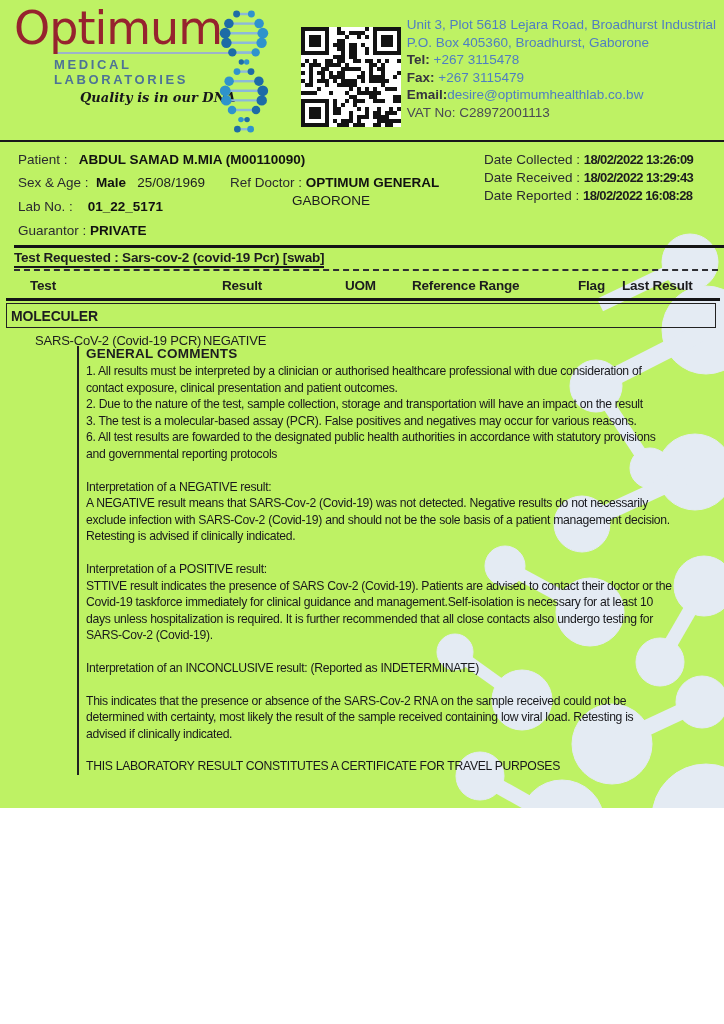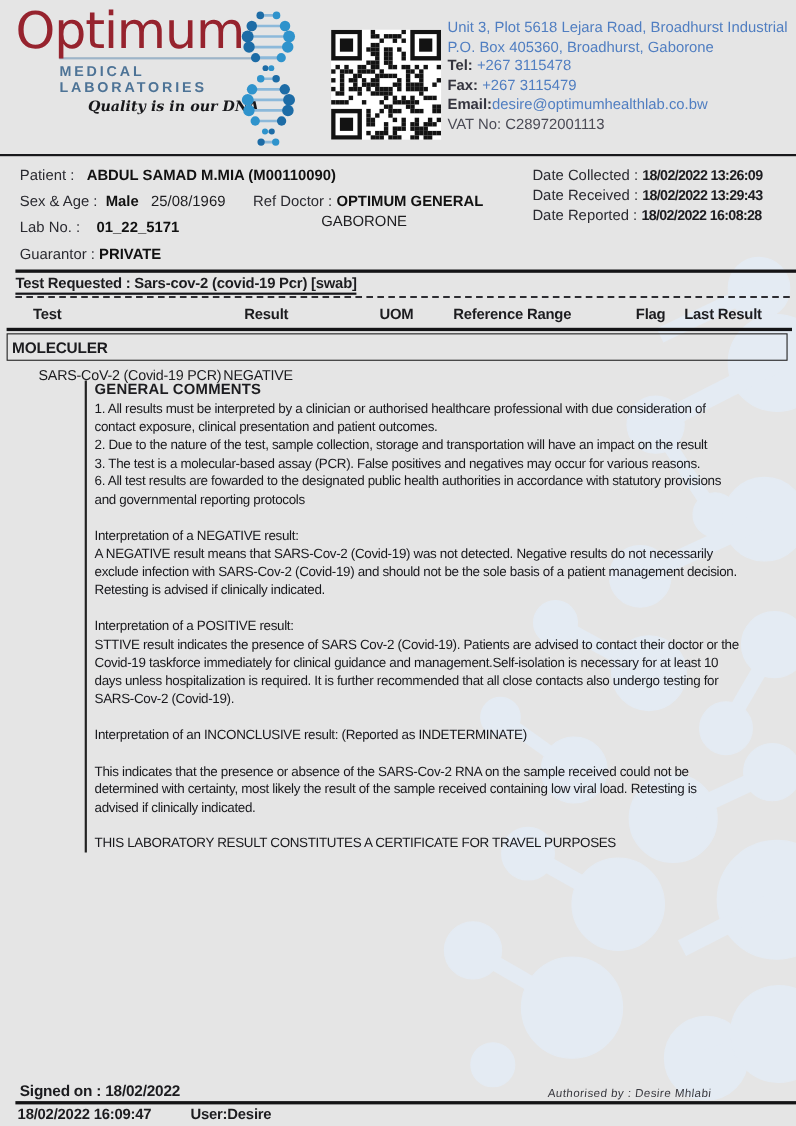--- a/index.html
+++ b/index.html
@@ -1,16 +1,16 @@
 <!DOCTYPE html>
 <html><head>
 <meta charset="utf-8">
 <style>
   html,body{margin:0;padding:0;background:#ffffff;}
-  .page{position:relative;width:724px;height:1024px;background:#e5e5e5;overflow:hidden;
+  .page{position:relative;width:724px;height:808px;background:#bef264;overflow:hidden;
         font-family:"Liberation Sans",sans-serif;color:#1c1c1f;}
   .wm{position:absolute;left:0;top:0;width:724px;height:1024px;pointer-events:none;z-index:0;}
   .layer{position:absolute;z-index:1;}
 
   
   .logo{left:14px;top:6px;width:290px;}
   .logo-l1{font-family:"DejaVu Sans",sans-serif;font-size:46px;line-height:44px;
            color:#96232e;letter-spacing:-1px;}
   .logo-l2{font-family:"DejaVu Sans",sans-serif;font-size:46px;line-height:42px;
            color:#96232e;letter-spacing:-1px;margin-left:38px;}

